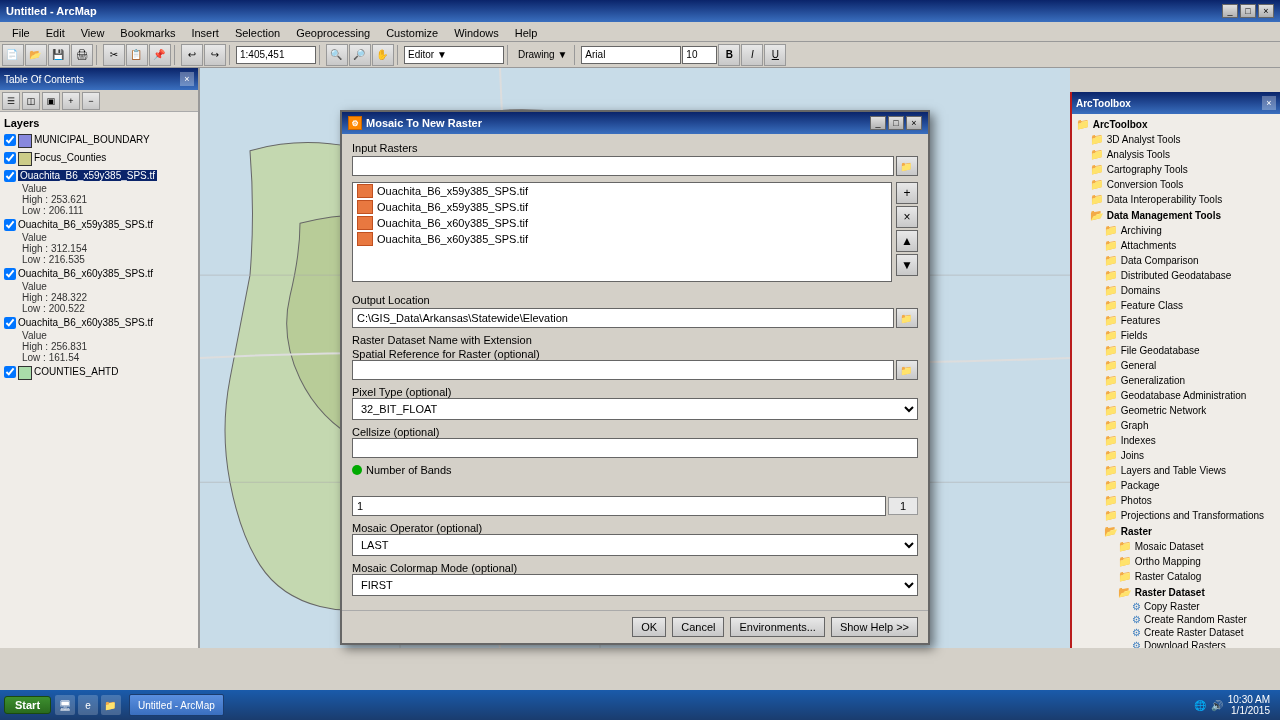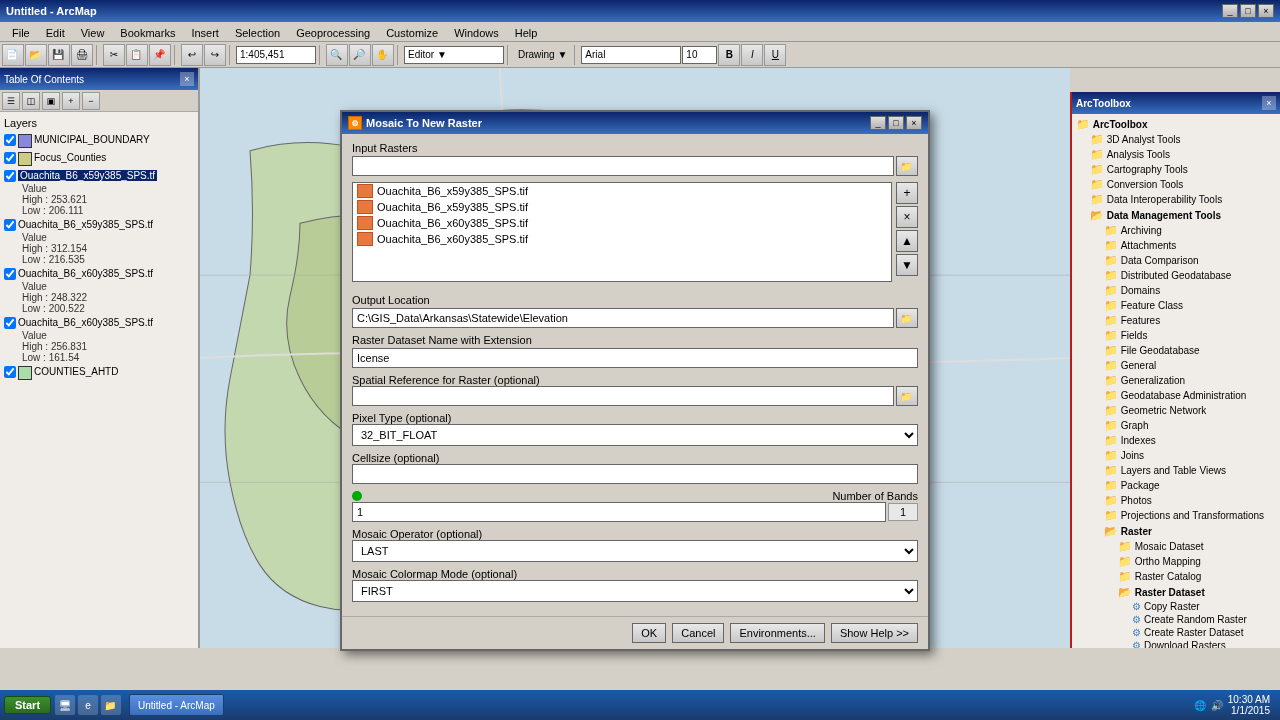--- a/index.html
+++ b/index.html
@@ -41,21 +41,21 @@
 
     
     .toc-panel { width: 200px; min-width: 200px; background: #f0ede8; border-right: 2px solid #999; display: flex; flex-direction: column; }
     .toc-header { height: 22px; background: linear-gradient(to bottom, #0a246a, #3a6fbf); display: flex; align-items: center; justify-content: space-between; padding: 0 4px; }
     .toc-header-text { color: white; font-size: 10px; font-weight: normal; }
     .toc-header-btns { display: flex; gap: 1px; }
     .toc-hbtn { width: 14px; height: 14px; background: rgba(255,255,255,0.3); border: none; color: white; font-size: 9px; cursor: pointer; display: flex; align-items: center; justify-content: center; }
     .toc-toolbar { height: 22px; display: flex; align-items: center; padding: 2px; gap: 2px; background: #d4d0c8; border-bottom: 1px solid #aaa; }
     .toc-tbtn { width: 18px; height: 18px; background: linear-gradient(to bottom, #e8e8e8, #c8c8c8); border: 1px solid #999; display: flex; align-items: center; justify-content: center; cursor: pointer; font-size: 9px; }
     .toc-content { flex: 1; overflow-y: auto; padding: 2px; font-size: 10px; }
-    .toc-layers-label { font-weight: normal; font-size: 11px; padding: 3px 2px; }
+    .toc-layers-label { font-weight: bold; font-size: 11px; padding: 3px 2px; }
     .toc-layer { padding: 1px 2px; }
     .toc-layer-header { display: flex; align-items: flex-start; gap: 2px; cursor: pointer; padding: 1px 0; }
     .toc-checkbox { width: 12px; height: 12px; }
     .toc-layer-icon { width: 14px; height: 14px; background: #8888ff; border: 1px solid #333; flex-shrink: 0; }
     .toc-layer-name { font-size: 10px; color: #000; }
     .toc-layer-name.selected { background: #0a246a; color: white; padding: 0 2px; }
     .toc-sub { padding-left: 18px; font-size: 10px; color: #333; }
 
     
     .map-area { flex: 1; background: #b8d4e8; position: relative; overflow: hidden; }
@@ -507,23 +507,20 @@
           </div>
         </div>
 
         <div class="field-label">Output Location</div>
         <div class="field-row">
           <input type="text" class="field-input" style="width: 520px;" value="C:\GIS_Data\Arkansas\Statewide\Elevation">
           <div class="field-btn">📁</div>
         </div>
 
         <div class="field-label">Raster Dataset Name with Extension</div>
-        <div class="field-row">
-          <input type="text" class="field-input" style="width: 545px;" value="Icense">
-        </div>
 
         <div class="field-label-optional">Spatial Reference for Raster (optional)</div>
         <div class="field-row">
           <input type="text" class="field-input" value="" style="width: 520px;">
           <div class="field-btn">📁</div>
         </div>
 
         <div class="field-label-optional">Pixel Type (optional)</div>
         <div class="field-row">
           <select class="field-input" style="width: 545px; height:22px;">
@@ -534,21 +531,21 @@
             <option>32_BIT_UNSIGNED</option>
             <option>32_BIT_SIGNED</option>
           </select>
         </div>
 
         <div class="field-label-optional">Cellsize (optional)</div>
         <div class="field-row">
           <input type="text" class="field-input" value="" style="width: 545px;">
         </div>
 
-        <div style="display:flex; align-items:center; gap:4px; margin-bottom:0;justify-content:space-between;">
+        <div style="display:flex; align-items:center; gap:4px; margin-bottom:20px;">
           <div class="required-dot"></div>
           <div class="field-label-optional">Number of Bands</div>
         </div>
         <div class="field-row">
           <input type="text" class="field-input" style="width: 500px;" value="1">
           <span style="padding:2px 4px; background:#e8e8e8; border:1px solid #999; font-size:11px; min-width:30px; text-align:center;">1</span>
         </div>
 
         <div class="field-label-optional">Mosaic Operator (optional)</div>
         <div class="field-row">

